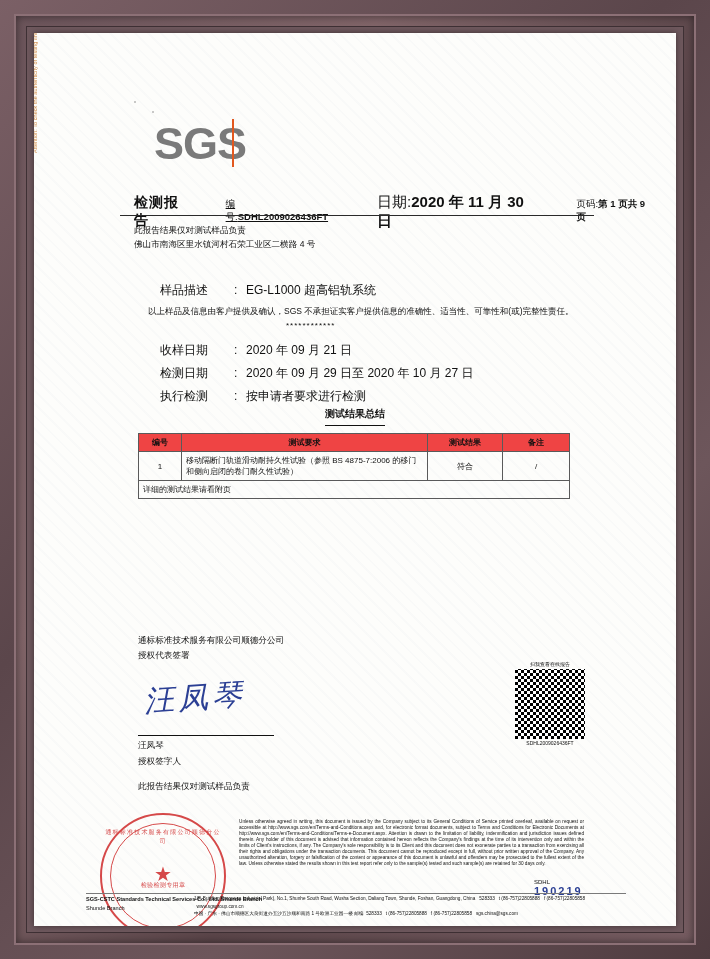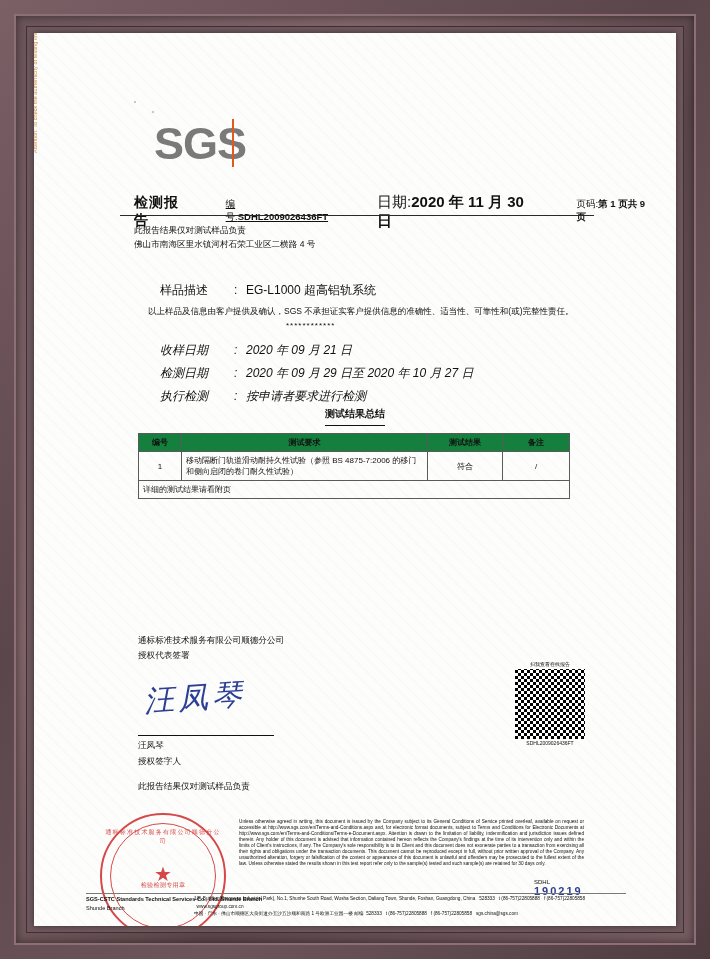--- a/index.html
+++ b/index.html
@@ -92,21 +92,21 @@
     font-size:10px; font-weight:bold; color:#111;
   }
   .sum-title span{ border-bottom:1px solid #111; padding-bottom:6px; }
   table.results{
     position:absolute; left:104px; top:400px; width:432px;
     border-collapse:collapse; font-size:8px; color:#111;
   }
   table.results th, table.results td{
     border:1px solid #5a5a5a; padding:3px 4px; vertical-align:middle;
   }
-  table.results th{ font-weight:bold; text-align:center; background:#15803d; }
+  table.results th{ font-weight:bold; text-align:center; background:#ef4444; }
   .col-no{ width:34px; text-align:center; }
   .col-req{ }
   .col-res{ width:66px; text-align:center; }
   .col-rem{ width:58px; text-align:center; }
   .note-row td{ padding:4px 6px; }
   .sign-block{
     position:absolute; left:104px; top:600px; font-size:8.6px; color:#111; line-height:1.8;
   }
   .signature{
     position:absolute; left:110px; top:645px;
@@ -218,21 +218,21 @@
       <div class="row">
         <div class="k">样品描述</div>
         <div class="c">:</div>
         <div class="v">EG-L1000 超高铝轨系统</div>
       </div>
     </div>
 
     <div class="disclaim">以上样品及信息由客户提供及确认，SGS 不承担证实客户提供信息的准确性、适当性、可靠性和(或)完整性责任。</div>
     <div class="stars">************</div>
 
-    <div class="kv" style="top:306px;font-style:italic;">
+    <div class="kv" style="top:306px;">
       <div class="row">
         <div class="k">收样日期</div>
         <div class="c">:</div>
         <div class="v">2020 年 09 月 21 日</div>
       </div>
       <div class="row">
         <div class="k">检测日期</div>
         <div class="c">:</div>
         <div class="v">2020 年 09 月 29 日至 2020 年 10 月 27 日</div>
       </div>

